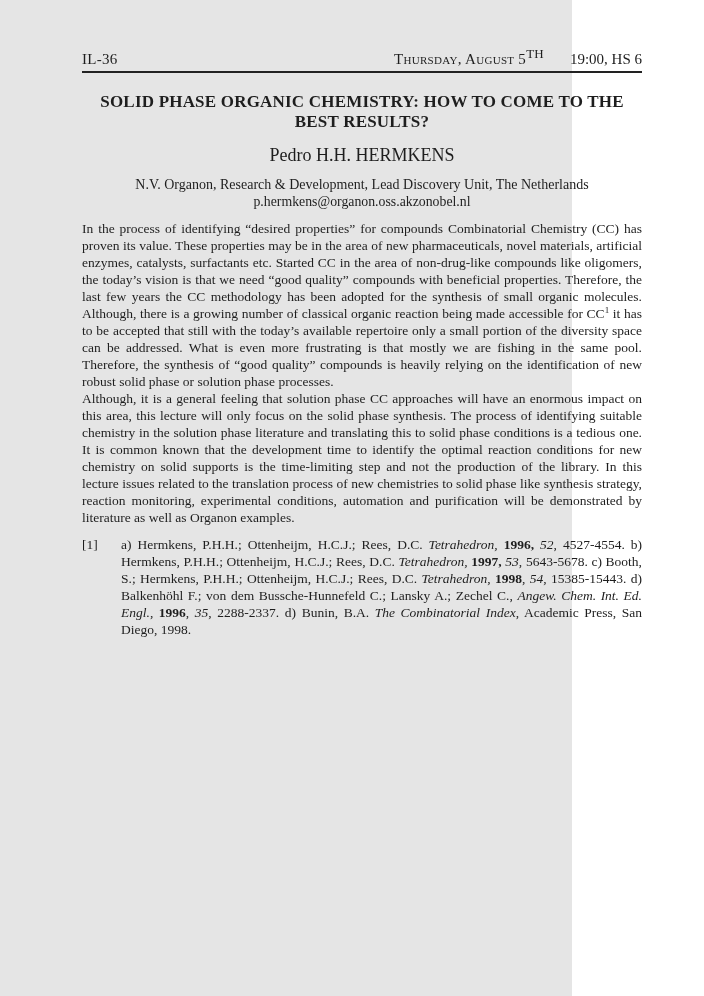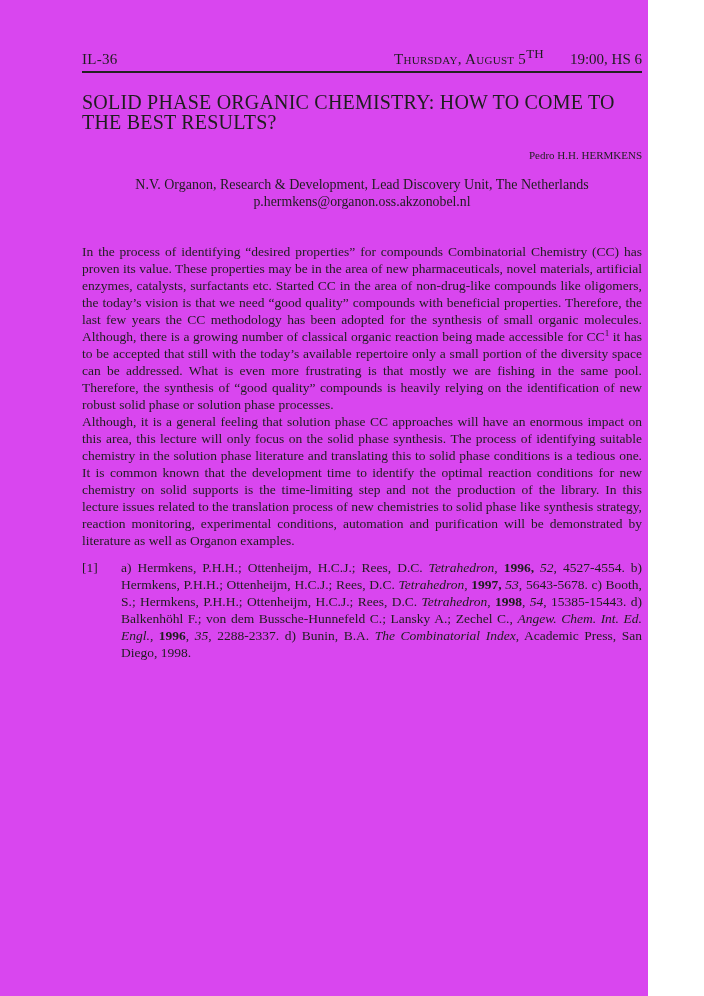--- a/index.html
+++ b/index.html
@@ -6,23 +6,23 @@
   body {
     width: 704px;
     height: 996px;
     background: #ffffff;
     font-family: "Liberation Serif", "DejaVu Serif", serif;
     color: #1e1e1e;
     overflow: hidden;
   }
   .page {
     position: relative;
-    width: 648px;
+    width: 572px;
     height: 996px;
-    background: #d946ef;
+    background: #e5e5e5;
   }
   .content {
     position: absolute;
     left: 82px;
     top: 0;
     width: 560px;
   }
   
   .header-row {
     margin-top: 50px;
@@ -43,47 +43,47 @@
   }
   .time-room { margin-left: 26px; }
   .header-rule {
     margin-top: 3px;
     border-top: 2px solid #222222;
     height: 0;
   }
   
   .paper-title {
     margin-top: 19px;
-    text-align: left;
-    font-weight: normal;
-    font-size: 20px;
+    text-align: center;
+    font-weight: bold;
+    font-size: 17px;
     line-height: 20px;
     letter-spacing: 0.2px;
   }
   .author {
     margin-top: 15px;
-    text-align: right;
-    font-size: 11px;
+    text-align: center;
+    font-size: 18px;
     line-height: 17px;
   }
   .affiliation {
     margin-top: 12px;
     text-align: center;
     font-size: 14px;
     line-height: 17px;
   }
   .email {
     text-align: center;
     font-size: 13.8px;
     line-height: 17px;
     font-family: Liberation Serif, serif;
   }
   
   .abstract {
-    margin-top: 33px;
+    margin-top: 10px;
     font-size: 13.5px;
     line-height: 17px;
     text-align: justify;
   }
   .abstract p { margin: 0; }
   
   .references {
     margin-top: 10px;
     font-size: 13.5px;
     line-height: 17px;

